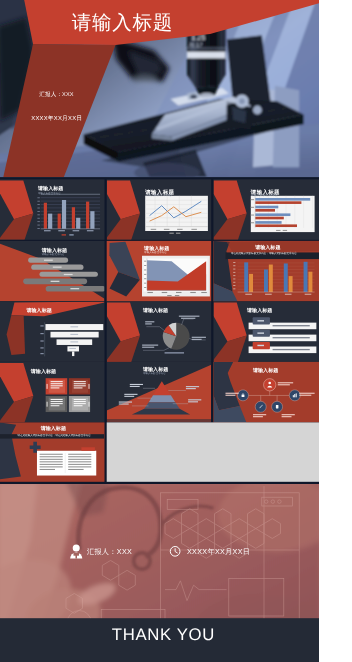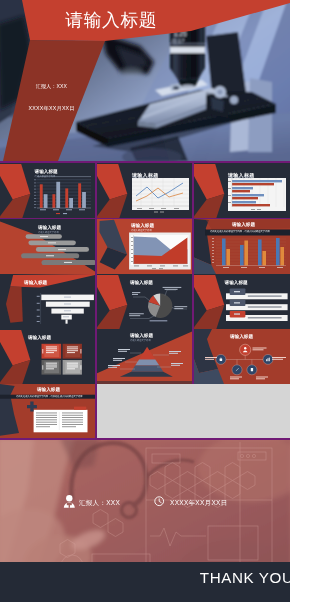--- a/index.html
+++ b/index.html
@@ -1,19 +1,19 @@
 <!DOCTYPE html>
 <html><head>
 <meta charset="utf-8">
 <style>
   html,body{margin:0;padding:0;background:#fff;}
   body{width:290px;height:602px;overflow:hidden;
        font-family:"Liberation Sans",sans-serif;
        -webkit-font-smoothing:antialiased;}
-  #root{position:relative;width:290px;height:602px;overflow:hidden;background:#701a75;}
+  #root{position:relative;width:290px;height:602px;overflow:hidden;background:#0f172a;}
 
   
   .hero{position:absolute;left:0;top:0;width:290px;height:161px;overflow:hidden;background:#6f7d96;}
   .hero svg.photo{position:absolute;left:0;top:0;}
   .hero .title{position:absolute;left:65.3px;top:10px;font-size:17.8px;line-height:20px;
       color:#fff;letter-spacing:0.6px;white-space:nowrap;}
   .hero .presenter{position:absolute;left:35.7px;top:83px;font-size:5.1px;line-height:6px;color:#fff;
       letter-spacing:.1px;white-space:nowrap;}
   .hero .date{position:absolute;left:28.5px;top:105.3px;font-size:5.3px;line-height:7px;color:#fff;
       letter-spacing:.2px;white-space:nowrap;}
@@ -24,21 +24,21 @@
   .gray-block{position:absolute;background:#d5d5d5;}
 
   
   .s-title{position:absolute;color:#fff;white-space:nowrap;font-weight:bold;}
   .s-sub{position:absolute;white-space:nowrap;}
 
   
   .bottom{position:absolute;left:0;top:440px;width:290px;height:162px;overflow:hidden;background:#b5766e;}
   .bottom svg.photo2{position:absolute;left:0;top:0;}
   .tybar{position:absolute;left:0;top:122px;width:290px;height:40px;background:#242a36;}
-  .tytext{position:absolute;left:3.5px;top:129px;width:290px;text-align:right;color:#fff;
+  .tytext{position:absolute;left:3.5px;top:129px;width:290px;text-align:center;color:#fff;
       font-size:15.2px;line-height:18px;letter-spacing:0.6px;}
   .meta{position:absolute;color:#fff;font-size:6.5px;line-height:9px;white-space:nowrap;letter-spacing:.3px;}
 </style>
 </head>
 <body>
 
 <div id="root">
 
 <div class="hero">
   <svg class="photo" width="290" height="161" viewBox="0 0 290 161">

